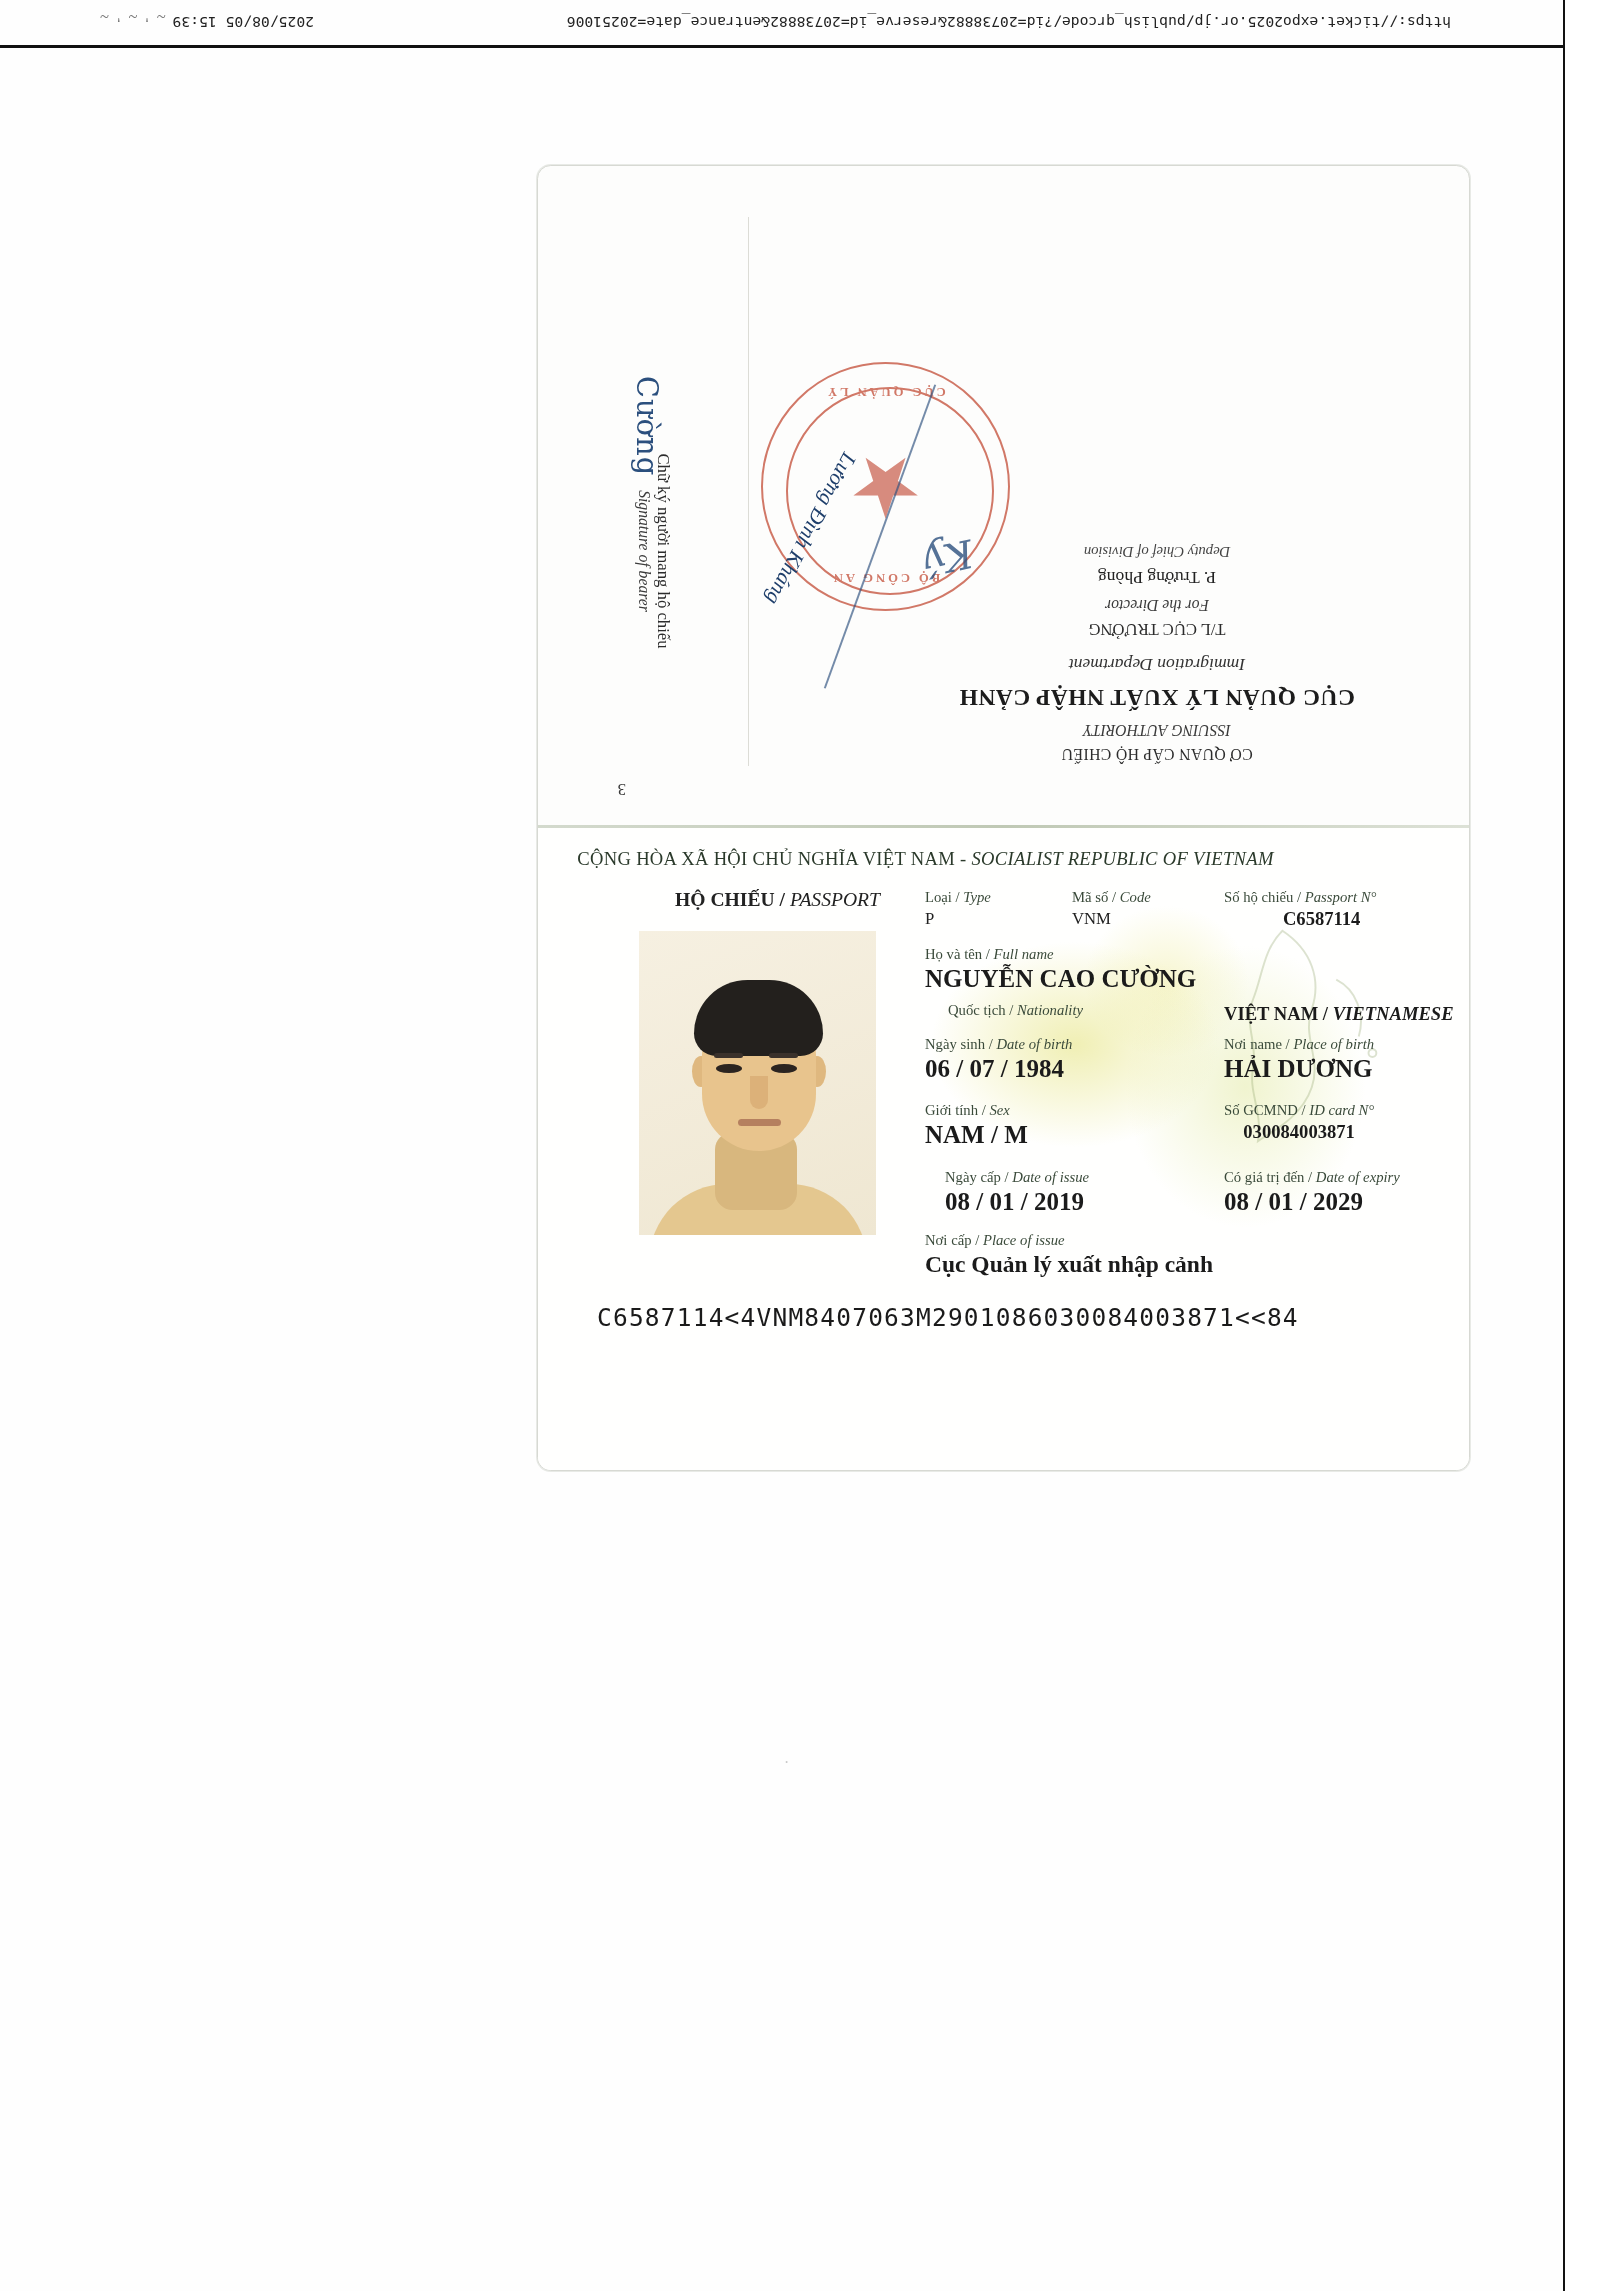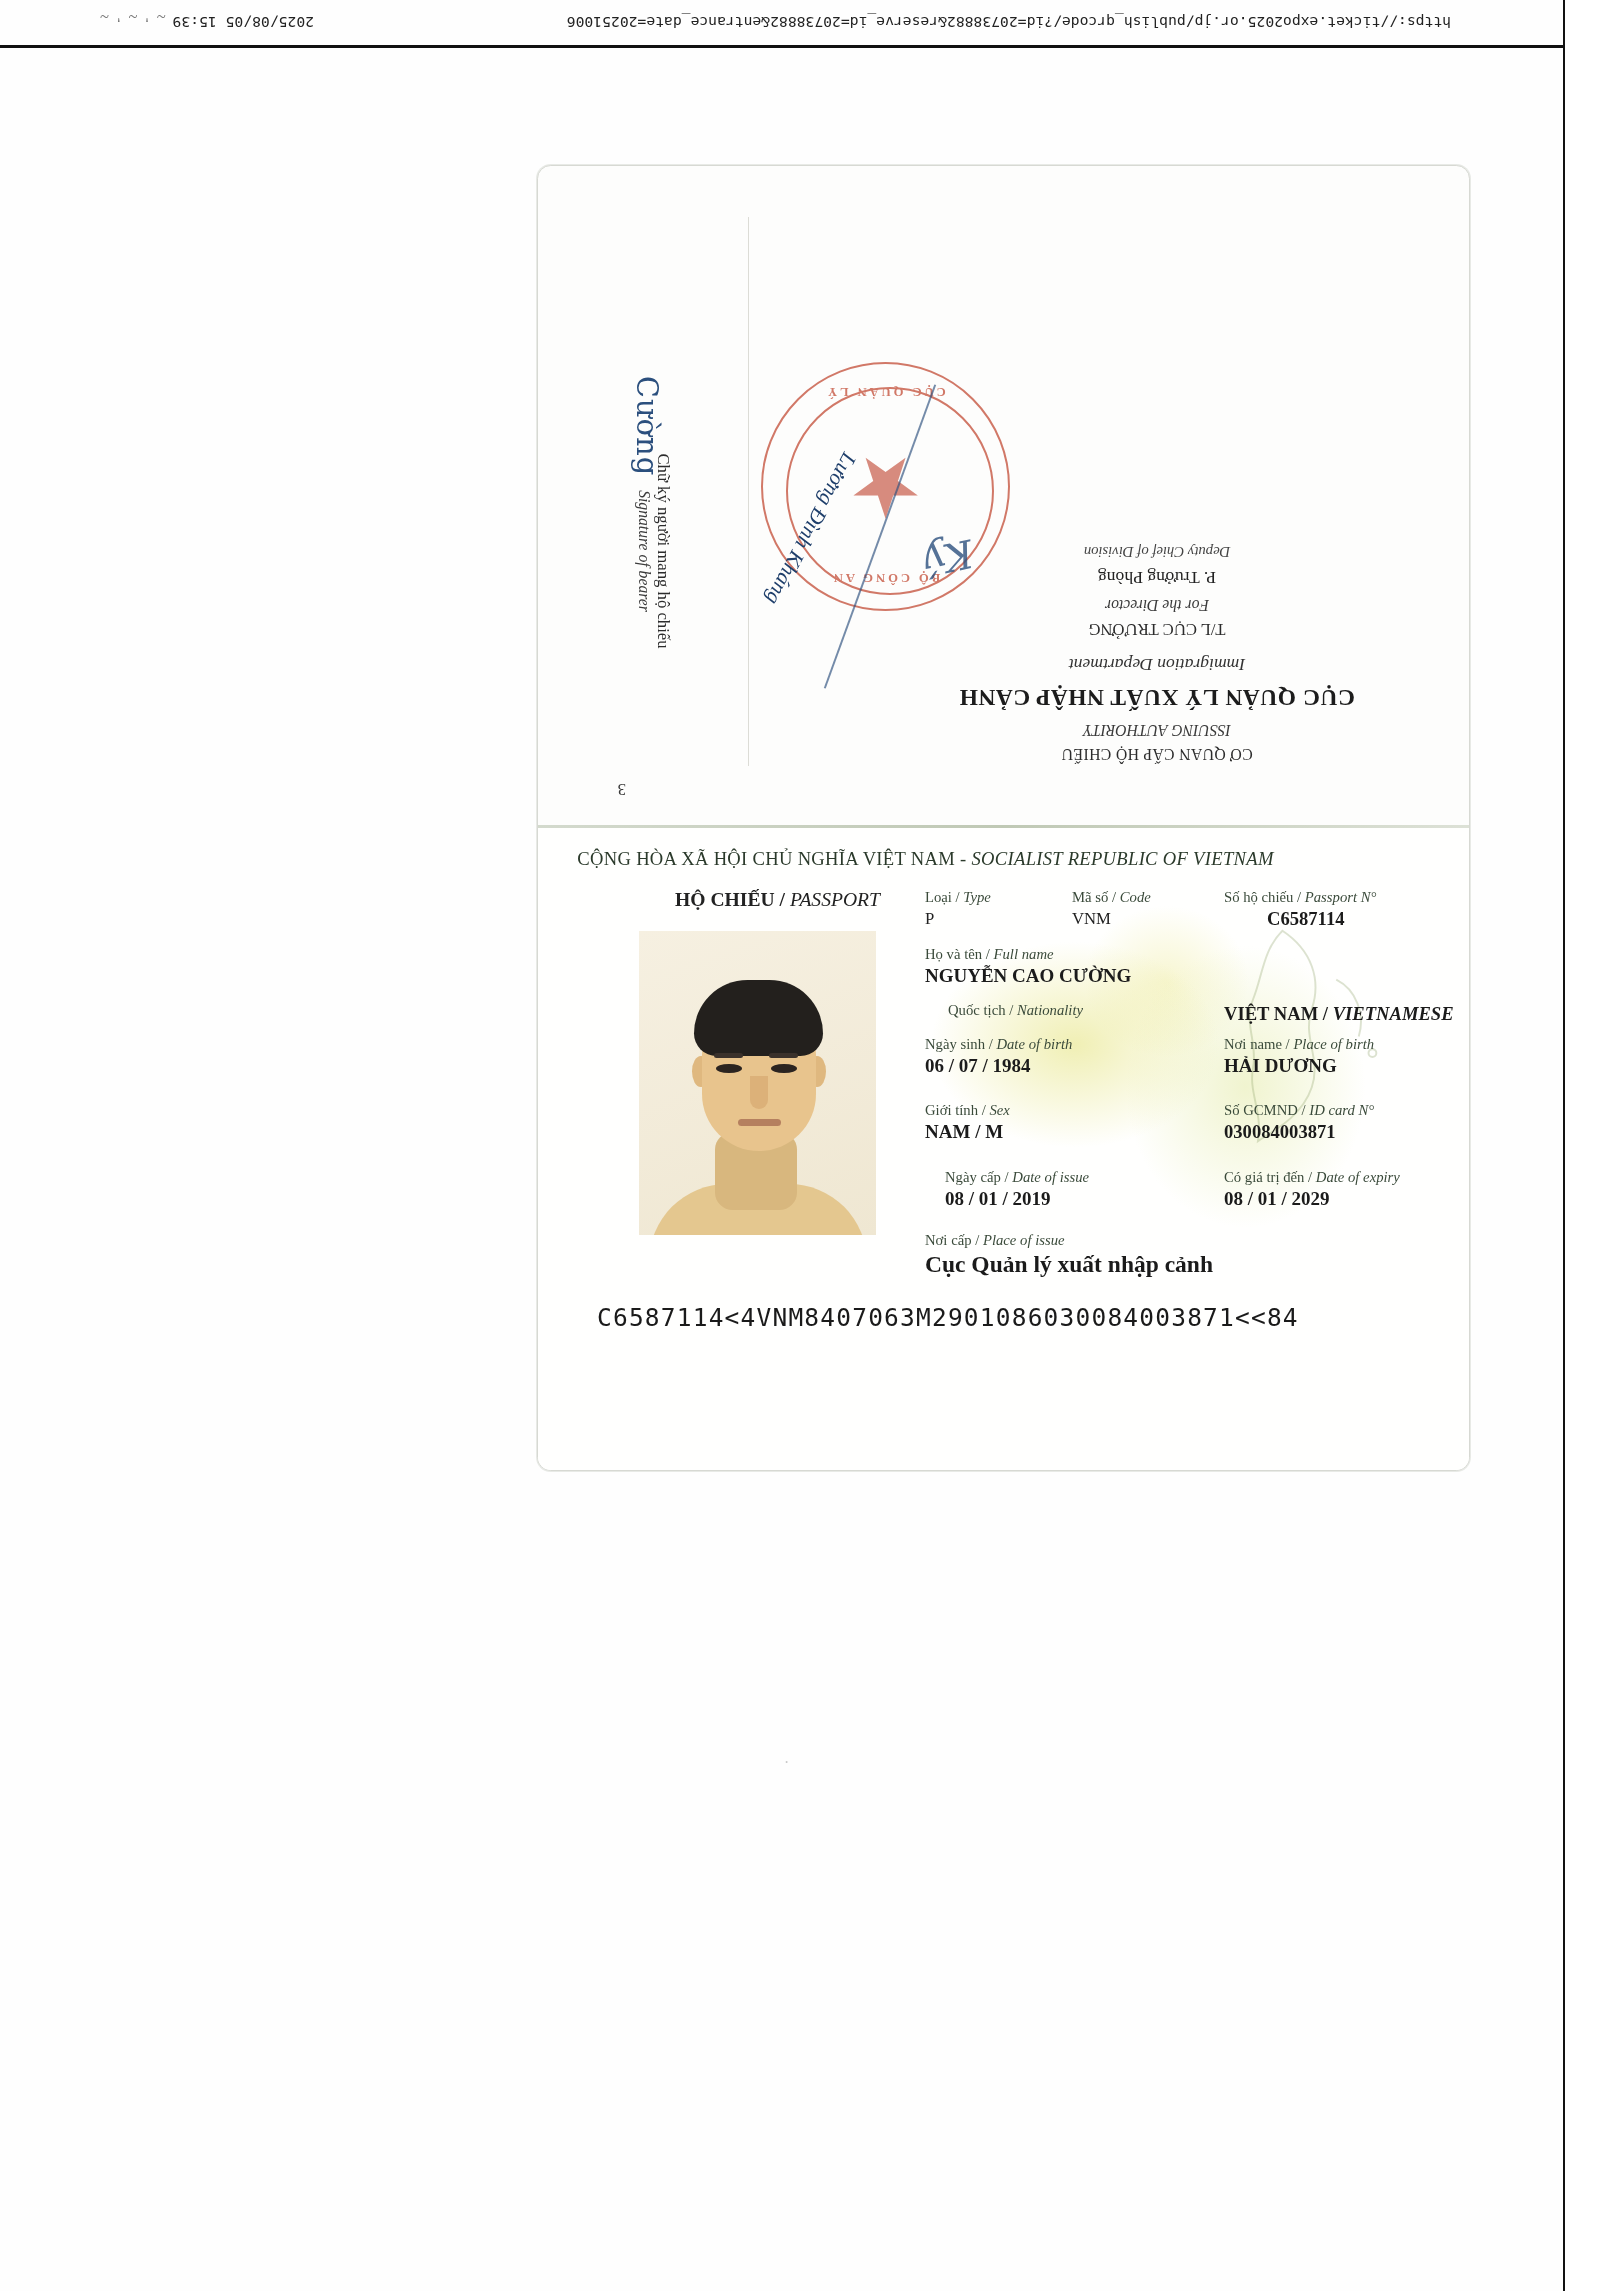--- a/index.html
+++ b/index.html
@@ -283,23 +283,23 @@
   .ph-brow { position:absolute; top:122px; width:29px; height:4.9px; background:#3a312b; border-radius:2.9px; }
   #ph-brow-l { left:75px; }
   #ph-brow-r { left:130px; }
   #ph-nose { position:absolute; left:111px; top:145px; width:17.6px; height:33px; background:#dcb179; border-radius:0 0 9.8px 9.8px; }
   #ph-mouth { position:absolute; left:99px; top:188px; width:43px; height:6.9px; background:#b5805f; border-radius:4.9px; }
 
   
   .f { position: absolute; }
   .lbl { font-size: 14.7px; color: #3a4a3a; white-space: nowrap; }
   .lbl i { font-style: italic; }
-  .val { font-size: 19px; font-weight: bold; color: #1b1b1b; margin-top: 2px; white-space: nowrap; }
+  .val { font-size: 25px; font-weight: bold; color: #1b1b1b; margin-top: 2px; white-space: nowrap; }
   .val-s { font-size: 16.7px; font-weight: normal; color: #222; margin-top: 2.9px; }
-  .val-m { font-size: 18.6px; font-weight: bold; color: #1b1b1b; margin-top: 2px; }
+  .val-m { font-size: 18.6px; font-weight: bold; color: #1b1b1b; margin-top: 2px; text-align: center; }
 
   
   #mrz {
     position: absolute;
     left: 59px; top: 470px;
     width: 823px;
     font-family: "DejaVu Sans Mono", monospace;
     font-size: 24.5px;
     letter-spacing: 1.2px;
     color: #1a1a1a;

